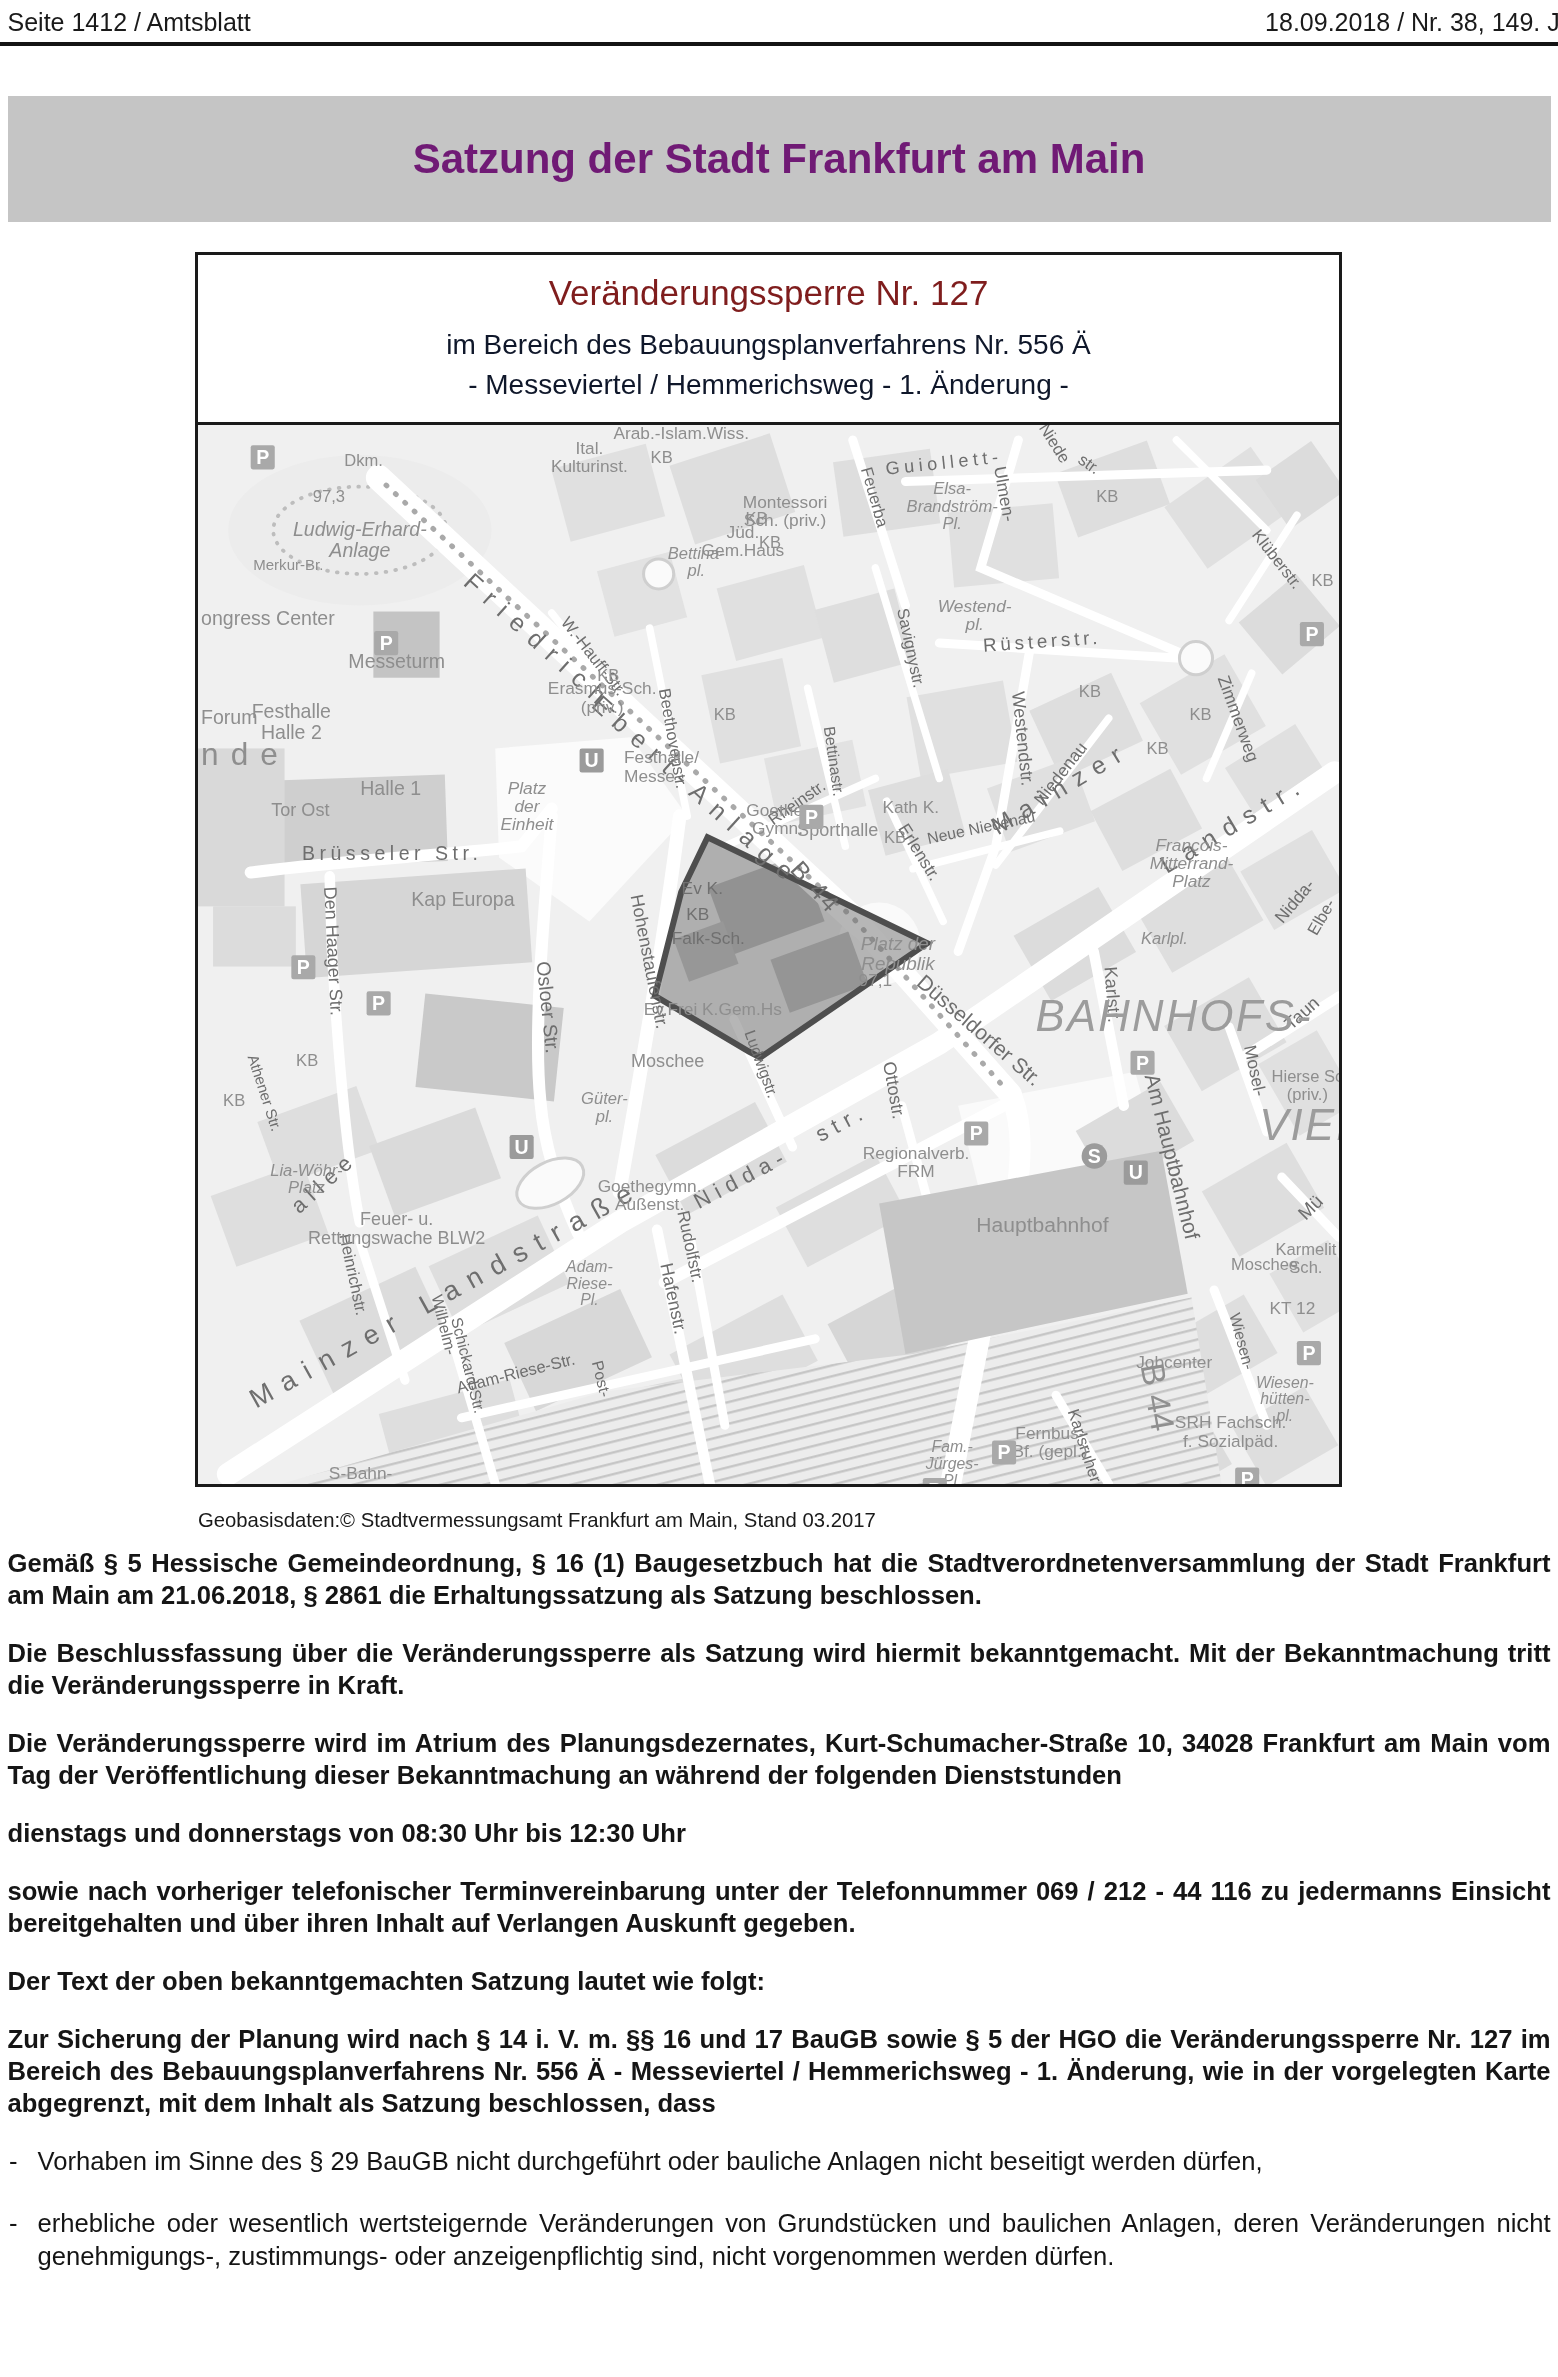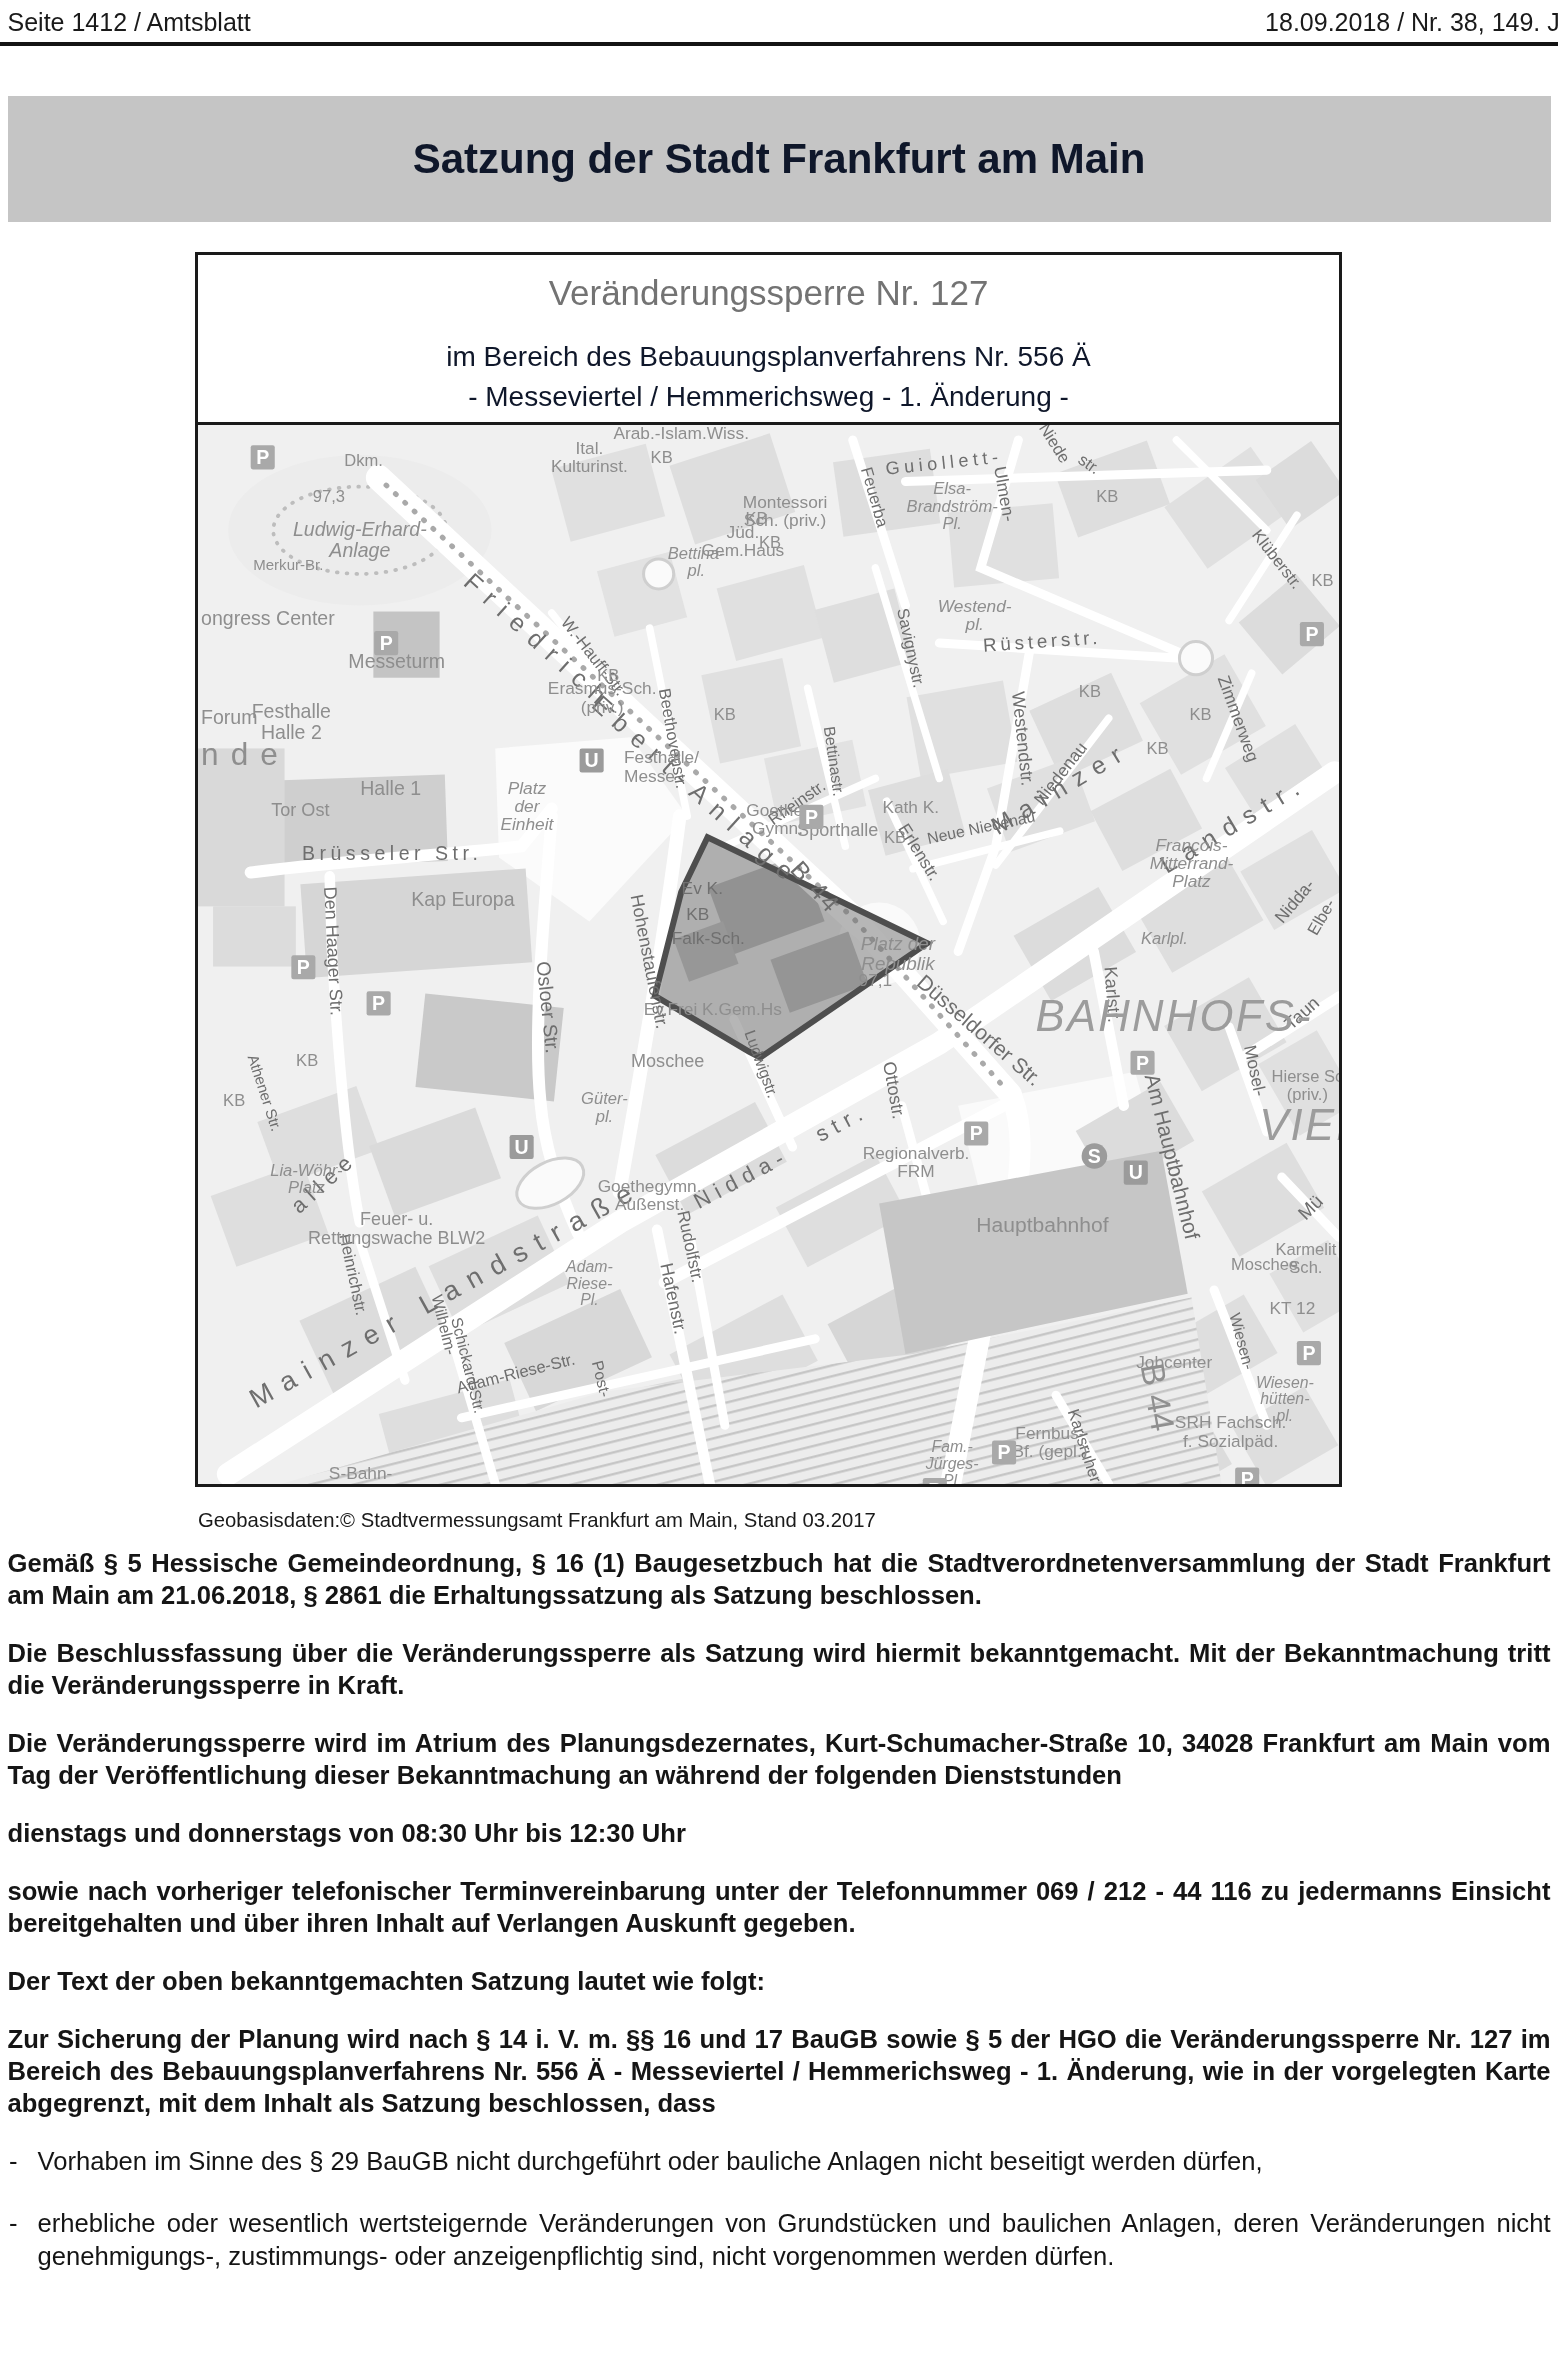--- a/index.html
+++ b/index.html
@@ -6,25 +6,25 @@
   .page{position:relative;width:1558px;height:2377px;background:#ffffff;overflow:hidden;
         font-family:"Liberation Sans", sans-serif;color:#111;padding-left:44px;}
   
   .hdr{position:absolute;top:7.5px;left:7.5px;right:7.5px;height:33px;font-size:25px;color:#1a1a1a;}
   .hdr .l{position:absolute;left:0;top:0;}
   .hdr .r{position:absolute;right:0;top:0;}
   .hdr-rule{position:absolute;top:42px;left:0;width:1558px;height:3.8px;background:#141414;}
   
   .banner{position:absolute;top:96px;left:7.5px;width:1543px;height:126px;background:#c5c5c5;
           display:flex;align-items:center;justify-content:center;}
-  .banner span{font-size:42px;font-weight:bold;color:#0f172a;letter-spacing:0px;}
+  .banner span{font-size:42px;font-weight:bold;color:#701a75;letter-spacing:0px;}
   
   .mapbox{position:absolute;left:195px;top:252px;width:1141px;border:3.8px solid #1a1a1a;background:#fff;}
   .mapttl{height:167px;text-align:center;padding-top:18px;box-sizing:border-box;}
-  .mapttl .t1{font-size:35px;color:#737373;margin-bottom:28px;}
+  .mapttl .t1{font-size:35px;color:#7f1d1d;margin-bottom:16px;}
   .mapttl .t2,.mapttl .t3{font-size:28px;color:#0f172a;margin-bottom:7.5px;}
   .mapwrap{border-top:3.8px solid #1a1a1a;height:1059px;position:relative;overflow:hidden;}
   svg.map{display:block;width:100%;height:100%;}
   text.ml{font-family:"Liberation Sans", sans-serif;}
   
   .caption{position:absolute;left:198px;top:1509px;font-size:20.3px;color:#1a1a1a;text-align:center;}
   
   .bodytxt{position:absolute;left:7.5px;top:1547px;width:1543px;font-size:25.6px;line-height:1.26;color:#151515;}
   .bp{text-align:justify;margin:0 0 25.6px 0;font-weight:bold;}
   .sigwrap{display:flex;justify-content:flex-end;margin:4.5px 30px 25.6px 0;}

